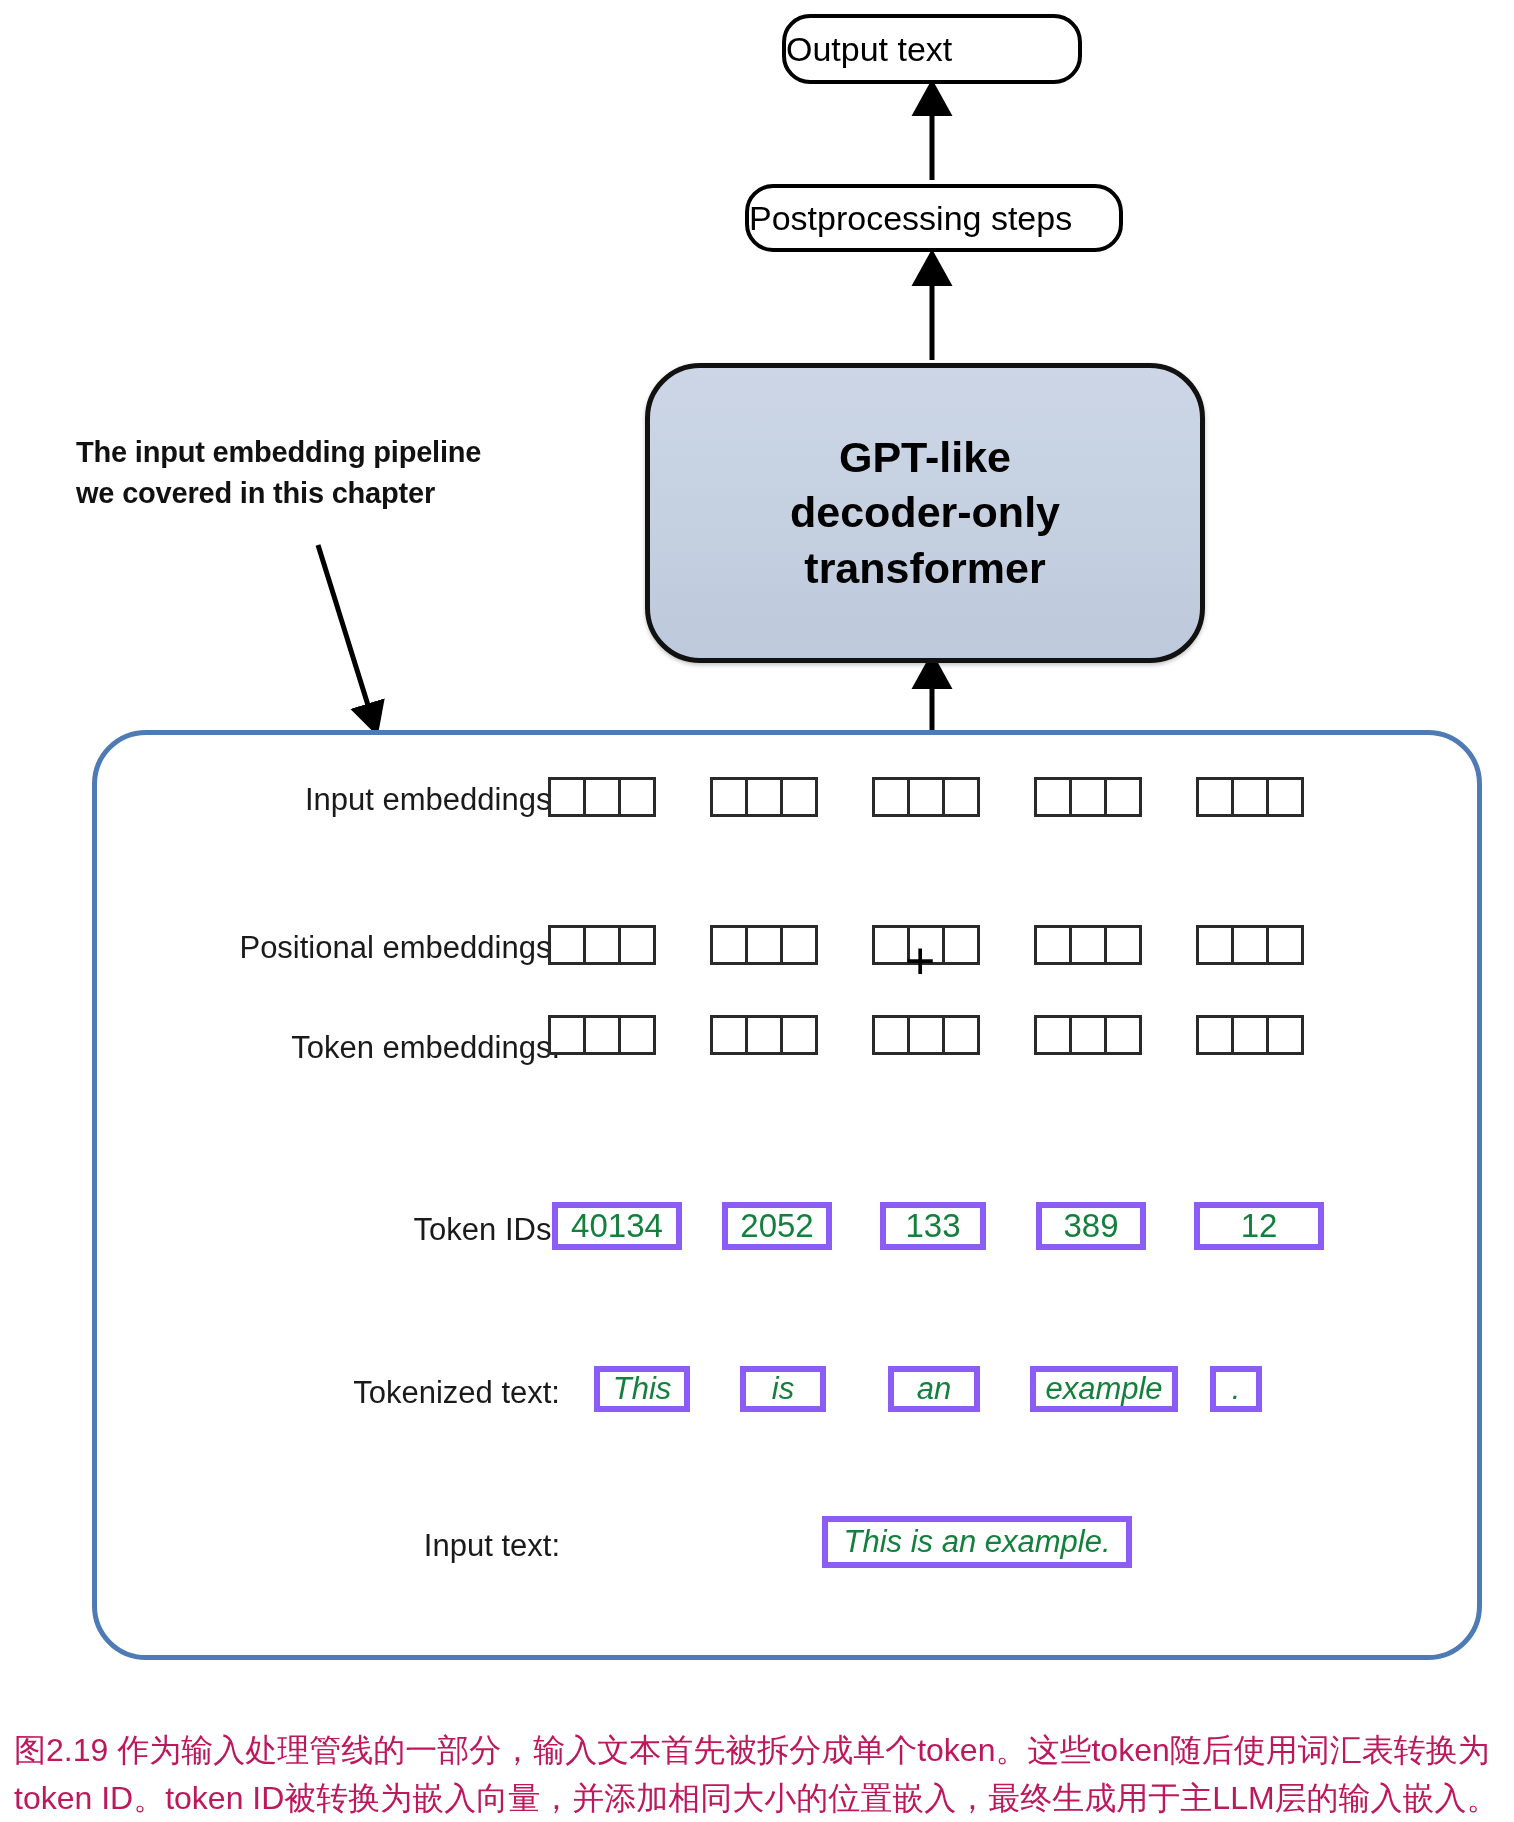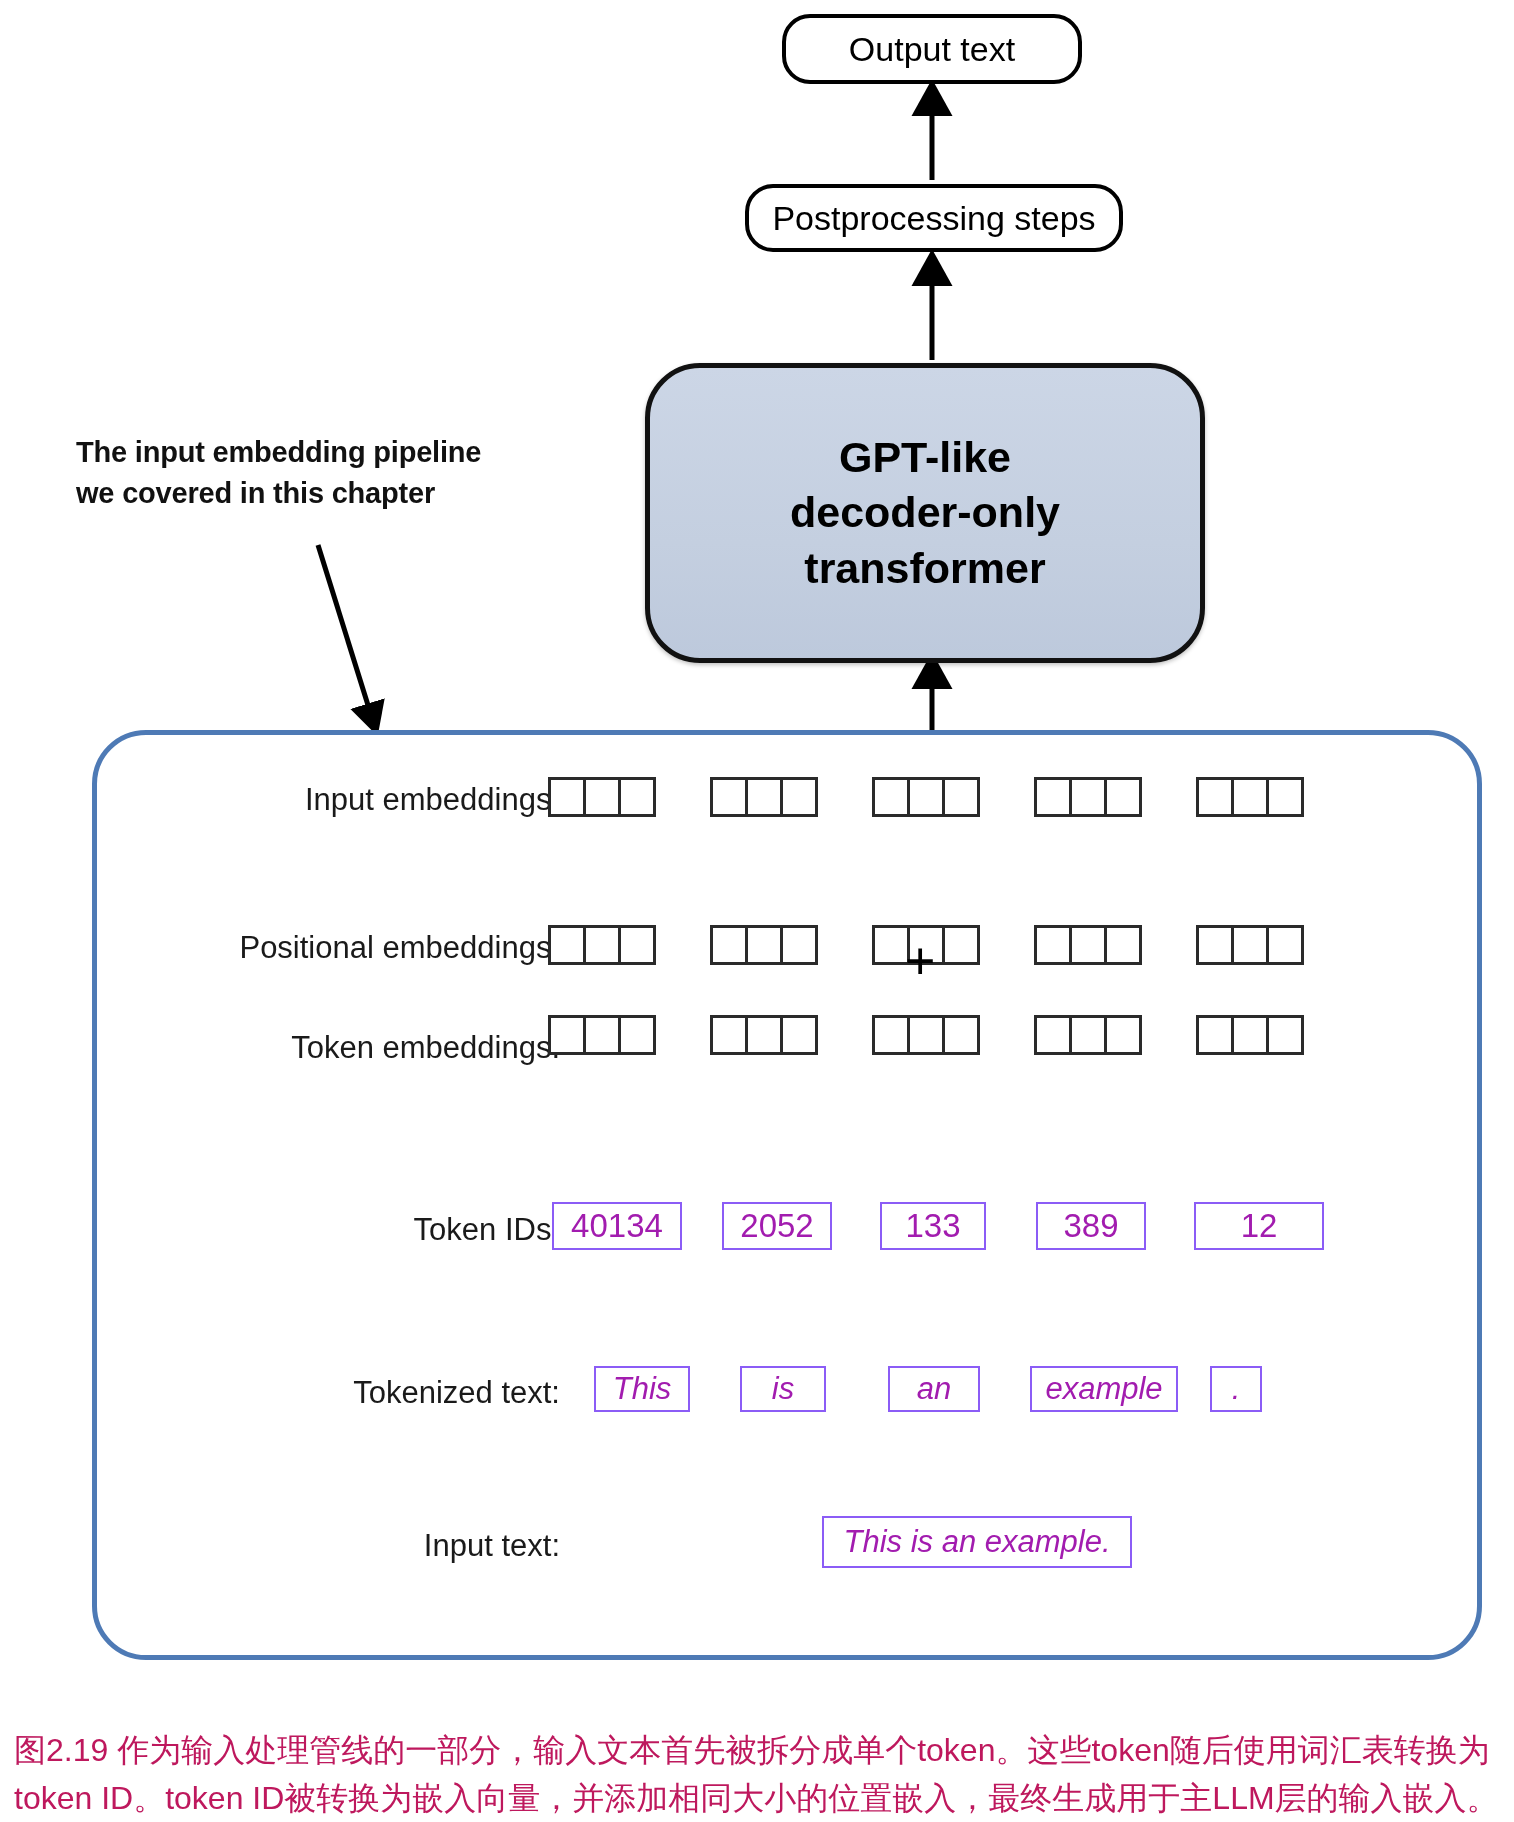--- a/index.html
+++ b/index.html
@@ -10,21 +10,21 @@
     overflow: hidden;
   }
   #canvas { position: relative; width: 1514px; height: 1822px; }
 
   
   .pill {
     position: absolute;
     border: 4px solid #000;
     border-radius: 28px;
     background: #fff;
-    display: flex; align-items: center; justify-content: center;
+    display: flex; align-items: center; 
     color: #000;
     font-size: 34px;
     white-space: nowrap;
   }
   #output-text-box { left: 782px; top: 14px; width: 300px; height: 70px; }
   #postprocessing-box { left: 745px; top: 184px; width: 378px; height: 68px; }
 
   #gpt-box {
     position: absolute;
     left: 645px; top: 363px; width: 560px; height: 300px;
@@ -77,25 +77,25 @@
   .emb-cell {
     width: 38px; height: 40px;
     border: 3px solid #2a2a2a;
     background: #fff;
     margin-right: -3px;
   }
 
   
   .val-box {
     position: absolute;
-    border: 2px solid #8b5cf6;
+    border: 6px solid #8b5cf6;
     background: #fff;
     display: flex; align-items: center; justify-content: center;
     font-size: 33px;
-    color: #a21caf;
+    color: #15803d;
     white-space: nowrap;
   }
   .val-box.italic { font-style: italic; font-size: 31px; }
 
   
   #arrows { position: absolute; left: 0; top: 0; width: 1514px; height: 1822px; pointer-events: none; }
 
   
   #plus-sign {
     position: absolute;

